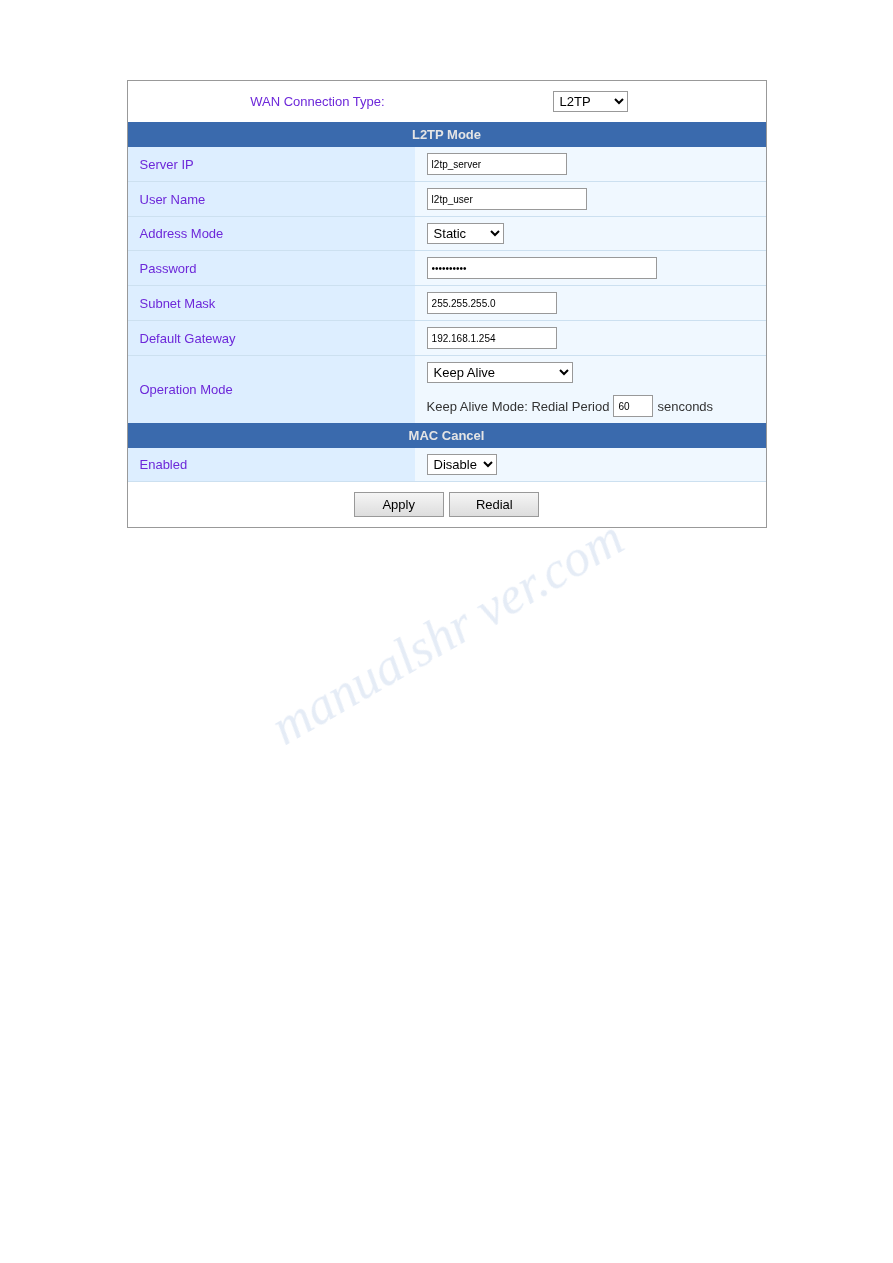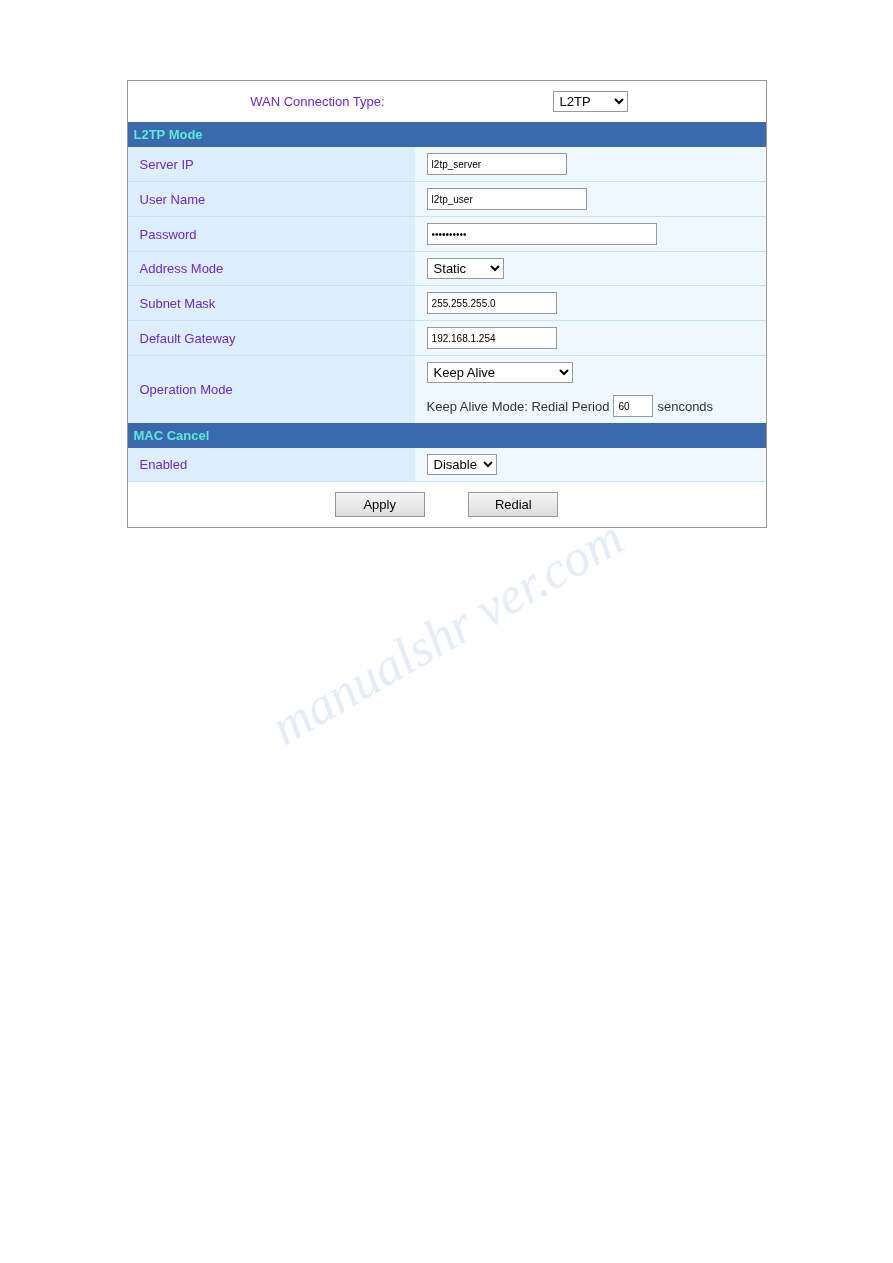--- a/index.html
+++ b/index.html
@@ -34,24 +34,25 @@
     .label-col {
       width: 45%;
       background: #ddeeff;
       color: #6d28d9;
     }
     .value-col {
       background: #f0f8ff;
     }
     .section-header {
       background: #3a6aad;
-      color: #5eead4;
+      color: #e5e5e5;
       font-weight: bold;
-      padding: 5px 6px;
-      font-size: 13px;
+      padding: 5px 23px;
+      font-size: 13px;
+      text-align: center;
     }
     .wan-header-row td {
       background: #fff;
       border-bottom: none;
       padding: 10px 30px;
       text-align: center;
       vertical-align: middle;
     }
     .wan-header-row {
       background: #fff;
@@ -89,21 +90,21 @@
       padding: 10px;
       background: #fff;
       border-top: 1px solid #cce0f0;
     }
     .btn {
       padding: 4px 24px;
       font-size: 13px;
       border: 1px solid #999;
       background: linear-gradient(to bottom, #f5f5f5, #ddd);
       cursor: pointer;
-      margin: 0 20px;
+      margin: 0 1px;
       min-width: 90px;
     }
     .watermark {
       position: fixed;
       top: 50%;
       left: 50%;
       transform: translate(-50%, -50%) rotate(-30deg);
       font-size: 52px;
       color: rgba(150, 180, 220, 0.25);
       font-style: italic;
@@ -149,33 +150,33 @@
     </tr>
 
     <tr>
       <td class="label-col">User Name</td>
       <td class="value-col">
         <input type="text" style="width: 160px;" value="l2tp_user">
       </td>
     </tr>
 
     <tr>
-      <td class="label-col">Password</td>
-      <td class="value-col">
-        <input type="password" value="••••••••••" style="width: 230px;">
-      </td>
-    </tr>
-
-    <tr>
       <td class="label-col">Address Mode</td>
       <td class="value-col">
         <select>
           <option>Static</option>
           <option>Dynamic</option>
         </select>
+      </td>
+    </tr>
+
+    <tr>
+      <td class="label-col">Password</td>
+      <td class="value-col">
+        <input type="password" value="••••••••••" style="width: 230px;">
       </td>
     </tr>
 
 
     <tr>
       <td class="label-col">Subnet Mask</td>
       <td class="value-col">
         <input type="text" style="width: 130px;" value="255.255.255.0">
       </td>
     </tr>

